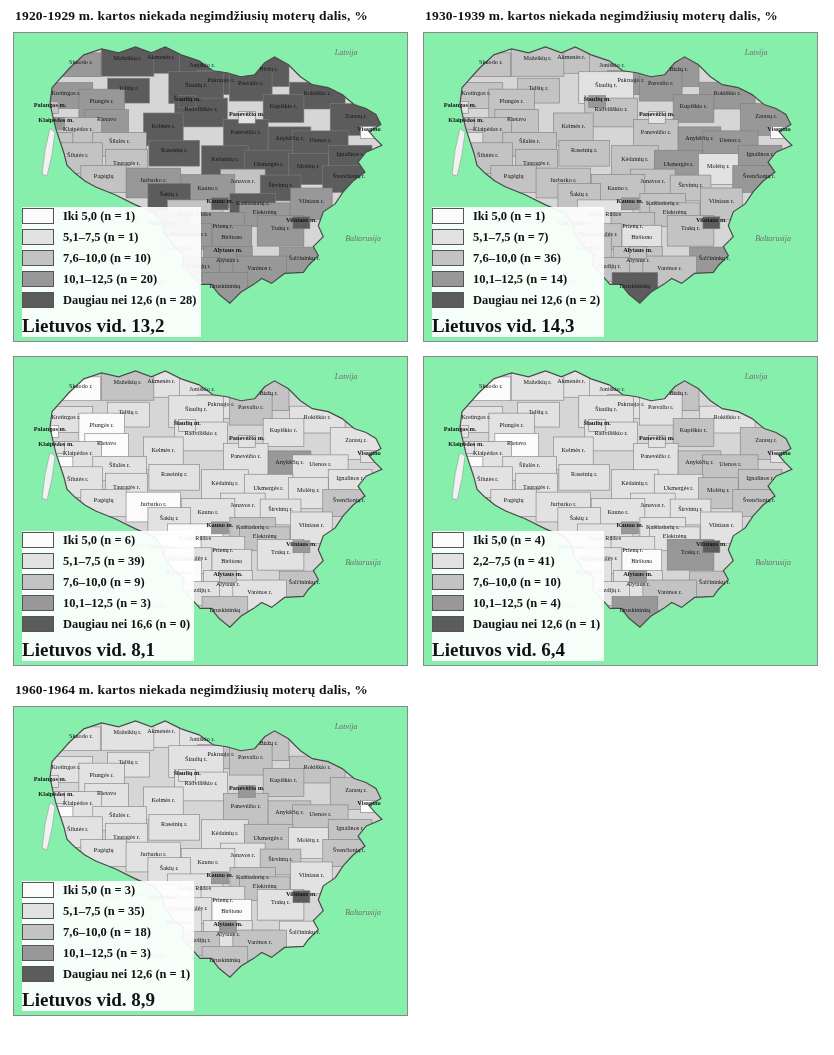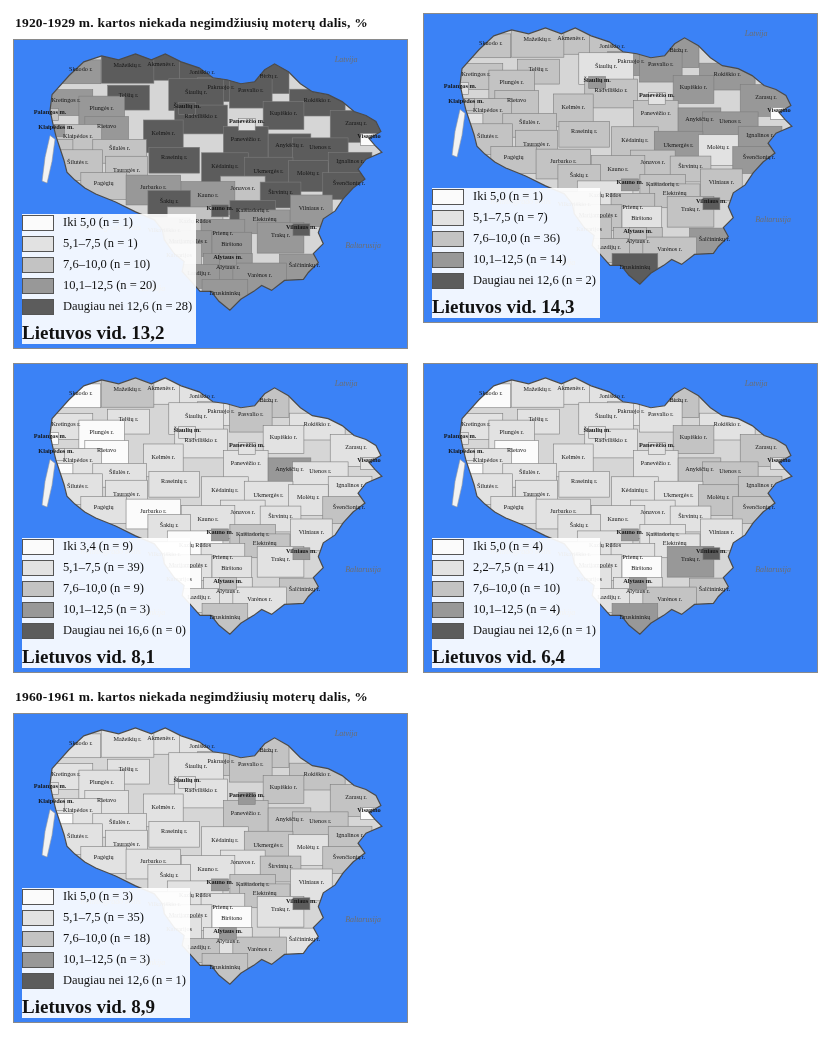--- a/index.html
+++ b/index.html
@@ -2,48 +2,48 @@
 <html><head>
 <meta charset="utf-8">
 <style>
   html,body{margin:0;padding:0;background:#ffffff;}
   body{width:834px;font-family:"Liberation Serif","DejaVu Serif",serif;color:#111;}
   .figure-grid{
     display:grid;
     grid-template-columns:398px 398px;
     column-gap:12px;
     row-gap:14px;
-    padding:13px 13px 8px 13px;
+    padding:6px 13px 8px 13px;
   }
   .panel{width:398px;}
   .panel-title{
     font-size:13.5px;
     font-weight:bold;
     letter-spacing:.2px;
     margin:2px 0 8px 2px;
     white-space:nowrap;
   }
   .map-box{
     position:relative;
     width:395px;
     height:310px;
     border:1.5px solid #8a8a8a;
-    background:#3b82f6;
+    background:#86efac;
     box-sizing:border-box;
     overflow:hidden;
   }
   .map-box svg{display:block;width:100%;height:100%;}
   .legend{
     position:absolute;
     left:8px;
     bottom:4px;
     background:rgba(255,255,255,.92);
     padding:1px 4px 0 0;
   }
-  .legend-row{display:flex;align-items:flex-start;margin:0 0 5px 0;}
+  .legend-row{display:flex;align-items:flex-end;margin:0 0 5px 0;font-weight:bold;}
   .legend-swatch{
     width:30px;height:14px;
     border:1px solid #555;
     margin-right:9px;
     flex:0 0 auto;
   }
   .legend-label{font-size:12.5px;white-space:nowrap;}
   .average-label{
     font-size:19px;
     font-weight:bold;
@@ -220,20 +220,21 @@
           </div>
           <div class="legend-row">
             <span class="legend-swatch" style="background: rgb(92, 92, 92);"></span>
             <span class="legend-label">Daugiau nei 12,6 (n = 28)</span>
           </div>
           <div class="average-label">Lietuvos vid. 13,2</div>
         </div>
       </div>
     </div>
     <div class="panel">
+      <div class="panel-title">1930-1939 m. kartos niekada negimdžiusių moterų dalis, %</div>
       <div class="map-box">
         <svg viewBox="0 0 395 310">
           <defs>
             <clipPath id="clip-p1">
               <path d="M38,55 L55,36 L70,22 L88,16 L105,20 L122,14 L138,20 L152,14 L168,22 L186,28 L200,38 L214,40 L228,44 L242,42 L252,30 L262,24 L276,32 L288,44 L300,52 L316,55 L330,62 L342,72 L354,76 L364,82 L369,92 L357,99 L363,106 L370,113 L354,120 L346,130 L353,140 L341,149 L331,160 L323,172 L311,180 L306,194 L311,205 L301,215 L306,224 L296,234 L291,241 L272,242 L259,252 L249,247 L241,253 L228,261 L217,272 L206,263 L198,253 L187,253 L178,243 L169,233 L171,223 L161,215 L151,201 L149,191 L141,181 L122,173 L102,163 L82,155 L71,149 L61,141 L53,133 L50,121 L46,109 L42,97 L39,85 L36,71 Z"></path>
             </clipPath>
           </defs>
           <g clip-path="url(#clip-p1)">
             <path d="M38,55 L55,36 L70,22 L88,16 L105,20 L122,14 L138,20 L152,14 L168,22 L186,28 L200,38 L214,40 L228,44 L242,42 L252,30 L262,24 L276,32 L288,44 L300,52 L316,55 L330,62 L342,72 L354,76 L364,82 L369,92 L357,99 L363,106 L370,113 L354,120 L346,130 L353,140 L341,149 L331,160 L323,172 L311,180 L306,194 L311,205 L301,215 L306,224 L296,234 L291,241 L272,242 L259,252 L249,247 L241,253 L228,261 L217,272 L206,263 L198,253 L187,253 L178,243 L169,233 L171,223 L161,215 L151,201 L149,191 L141,181 L122,173 L102,163 L82,155 L71,149 L61,141 L53,133 L50,121 L46,109 L42,97 L39,85 L36,71 Z" fill="#d6d6d6"></path>
             <rect x="123.5" y="13.5" width="49" height="27" fill="#c3c3c3" stroke="#7d7d7d" stroke-width="0.6"></rect>
@@ -521,21 +522,21 @@
           <text x="215" y="230" font-size="6.2" text-anchor="middle" class="district-label" font-weight="normal">Alytaus r.</text>
           <text x="166" y="218" font-size="6.2" text-anchor="middle" class="district-label" font-weight="normal">Kalvarijos</text>
           <text x="186" y="237" font-size="6.2" text-anchor="middle" class="district-label" font-weight="normal">Lazdijų r.</text>
           <text x="247" y="239" font-size="6.2" text-anchor="middle" class="district-label" font-weight="normal">Varėnos r.</text>
           <text x="292" y="228" font-size="6.2" text-anchor="middle" class="district-label" font-weight="normal">Šalčininkų r.</text>
           <text x="212" y="257" font-size="6.2" text-anchor="middle" class="district-label" font-weight="normal">Druskininkų</text>
         </svg>
         <div class="legend">
           <div class="legend-row">
             <span class="legend-swatch" style="background: rgb(251, 251, 251);"></span>
-            <span class="legend-label">Iki 3,4 (n = 9)</span>
+            <span class="legend-label">Iki 5,0 (n = 6)</span>
           </div>
           <div class="legend-row">
             <span class="legend-swatch" style="background: rgb(226, 226, 226);"></span>
             <span class="legend-label">5,1–7,5 (n = 39)</span>
           </div>
           <div class="legend-row">
             <span class="legend-swatch" style="background: rgb(195, 195, 195);"></span>
             <span class="legend-label">7,6–10,0 (n = 9)</span>
           </div>
           <div class="legend-row">
@@ -706,21 +707,21 @@
           </div>
           <div class="legend-row">
             <span class="legend-swatch" style="background: rgb(92, 92, 92);"></span>
             <span class="legend-label">Daugiau nei 12,6 (n = 1)</span>
           </div>
           <div class="average-label">Lietuvos vid. 6,4</div>
         </div>
       </div>
     </div>
     <div class="panel">
-      <div class="panel-title">1960-1961 m. kartos niekada negimdžiusių moterų dalis, %</div>
+      <div class="panel-title">1960-1964 m. kartos niekada negimdžiusių moterų dalis, %</div>
       <div class="map-box">
         <svg viewBox="0 0 395 310">
           <defs>
             <clipPath id="clip-p4">
               <path d="M38,55 L55,36 L70,22 L88,16 L105,20 L122,14 L138,20 L152,14 L168,22 L186,28 L200,38 L214,40 L228,44 L242,42 L252,30 L262,24 L276,32 L288,44 L300,52 L316,55 L330,62 L342,72 L354,76 L364,82 L369,92 L357,99 L363,106 L370,113 L354,120 L346,130 L353,140 L341,149 L331,160 L323,172 L311,180 L306,194 L311,205 L301,215 L306,224 L296,234 L291,241 L272,242 L259,252 L249,247 L241,253 L228,261 L217,272 L206,263 L198,253 L187,253 L178,243 L169,233 L171,223 L161,215 L151,201 L149,191 L141,181 L122,173 L102,163 L82,155 L71,149 L61,141 L53,133 L50,121 L46,109 L42,97 L39,85 L36,71 Z"></path>
             </clipPath>
           </defs>
           <g clip-path="url(#clip-p4)">
             <path d="M38,55 L55,36 L70,22 L88,16 L105,20 L122,14 L138,20 L152,14 L168,22 L186,28 L200,38 L214,40 L228,44 L242,42 L252,30 L262,24 L276,32 L288,44 L300,52 L316,55 L330,62 L342,72 L354,76 L364,82 L369,92 L357,99 L363,106 L370,113 L354,120 L346,130 L353,140 L341,149 L331,160 L323,172 L311,180 L306,194 L311,205 L301,215 L306,224 L296,234 L291,241 L272,242 L259,252 L249,247 L241,253 L228,261 L217,272 L206,263 L198,253 L187,253 L178,243 L169,233 L171,223 L161,215 L151,201 L149,191 L141,181 L122,173 L102,163 L82,155 L71,149 L61,141 L53,133 L50,121 L46,109 L42,97 L39,85 L36,71 Z" fill="#d6d6d6"></path>
             <rect x="123.5" y="13.5" width="49" height="27" fill="#e2e2e2" stroke="#7d7d7d" stroke-width="0.6"></rect>

